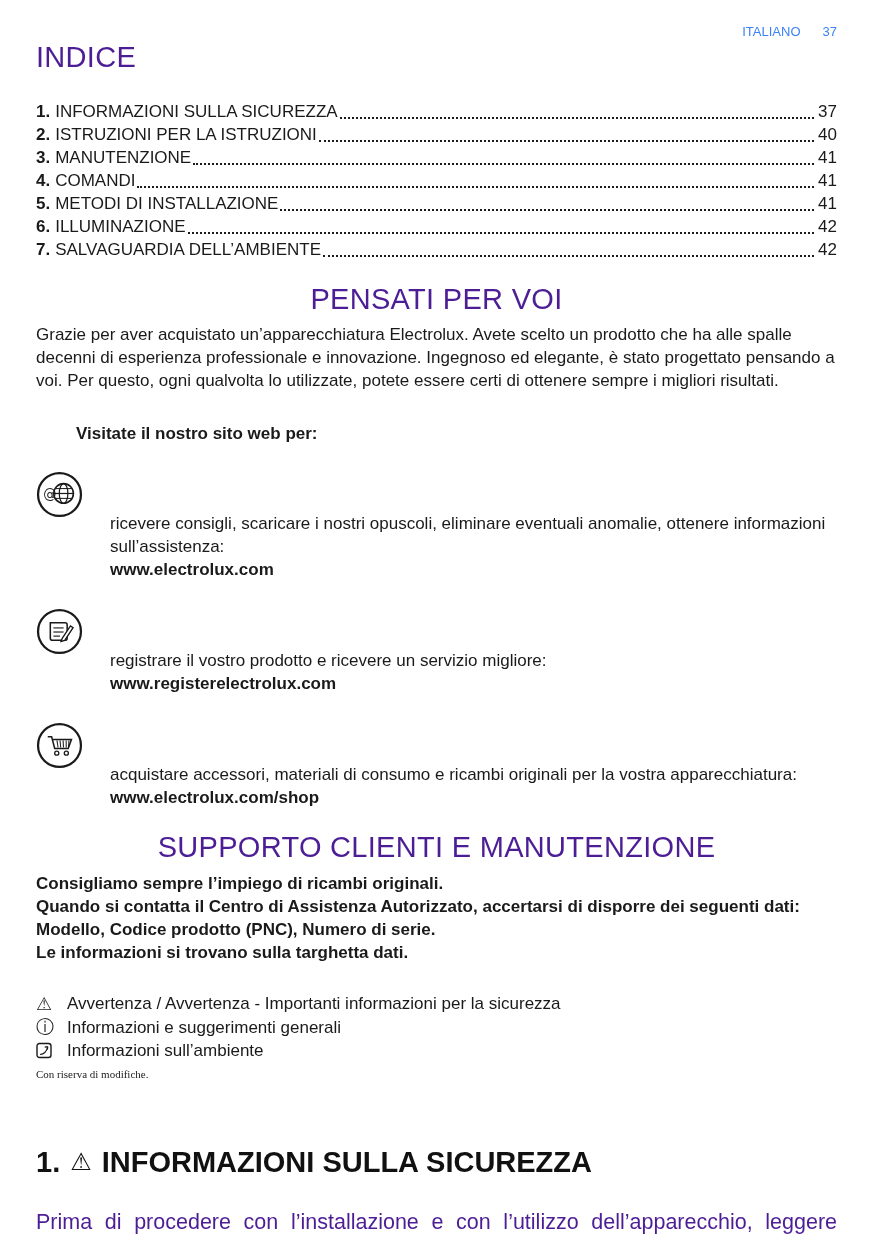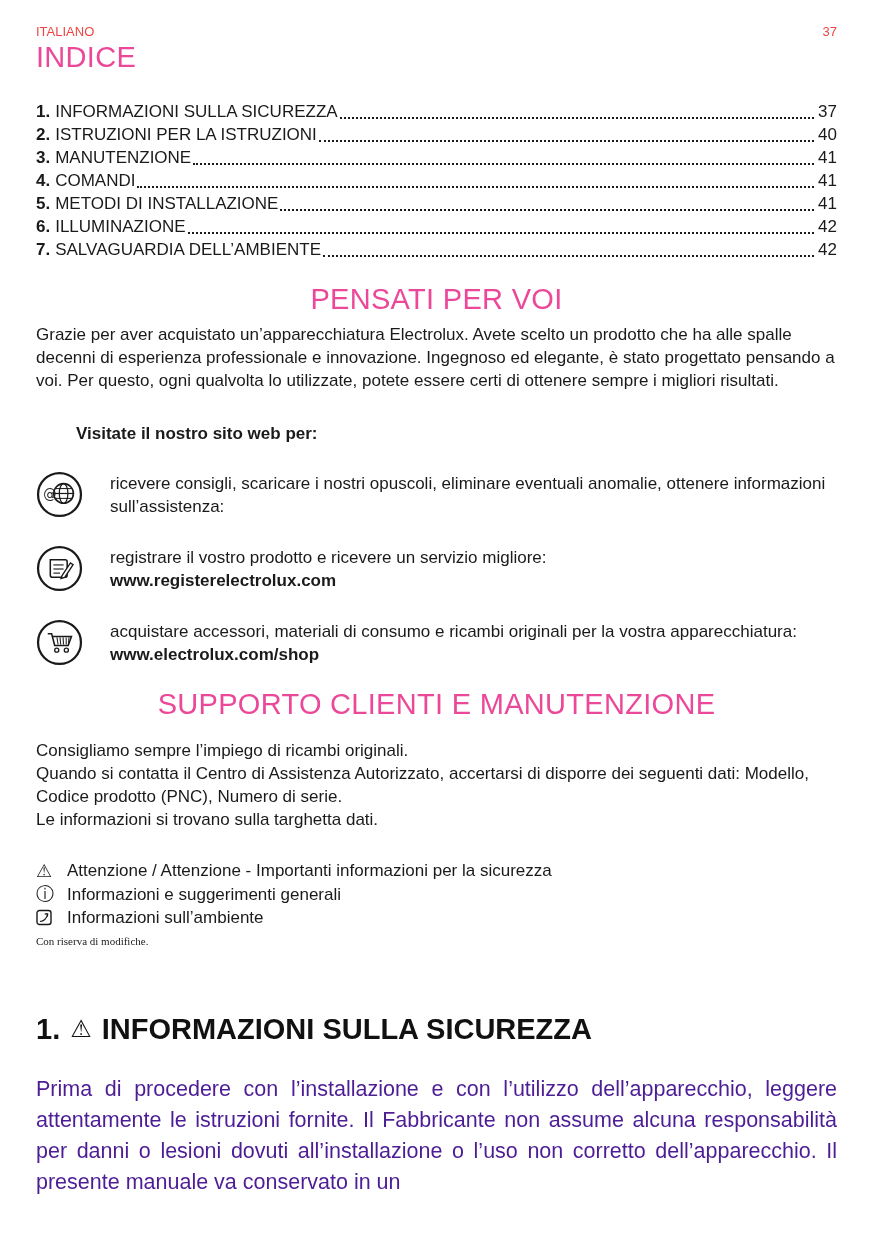--- a/index.html
+++ b/index.html
@@ -5,26 +5,26 @@
   * { margin: 0; padding: 0; box-sizing: border-box; }
   html, body { background: #ffffff; }
   body {
     width: 875px; height: 1241px; overflow: hidden;
     color: #1a1a1a;
     font-family: "Liberation Sans", "DejaVu Sans", sans-serif;
   }
   .page { padding: 24px 38px 0 36px; }
 
   .page-header {
-    display: flex; justify-content: space-between; align-items: baseline;
-    gap: 22px; font-size: 13px; color: #ef4444;
+    display: flex; justify-content: flex-end; align-items: baseline;
+    gap: 22px; font-size: 13px; color: #3b82f6;
   }
 
   .h-large {
-    font-size: 29px; font-weight: 400; color: #ec4899; letter-spacing: 0.3px;
+    font-size: 29px; font-weight: 400; color: #4c1d95; letter-spacing: 0.3px;
   }
   .toc-title { margin-top: 2px; }
 
   .toc { margin-top: 26px; font-size: 17px; }
   .toc-row { display: flex; align-items: baseline; line-height: 23px; }
   .toc-num { font-weight: 700; margin-right: 5px; white-space: pre; }
   .toc-entry-title { white-space: pre; }
   .leader {
     flex: 1; align-self: flex-end; height: 5px; margin: 0 2px 4px 2px;
     border-bottom: 2px dotted #1a1a1a;
@@ -32,24 +32,24 @@
   .toc-page { margin-left: 2px; }
 
   .section-title { margin-top: 22px; text-align: center; }
   .body-text { font-size: 17px; line-height: 23px; margin-top: 7px; }
   .line { font-size: 17px; line-height: 23px; }
 
   .website-heading { font-size: 17px; font-weight: 700; margin-top: 32px; margin-left: 40px; }
 
   .promo-item { display: flex; margin-top: 26px; }
   .promo-icon { flex: 0 0 74px; padding-top: 1px; }
-  .promo-body { font-size: 17px; line-height: 23px; padding-top: 2px; }
+  .promo-body { font-size: 17px; line-height: 23px; padding-top: 2px; margin-top: 40px; }
   .promo-url { font-weight: 700; }
 
-  .support-lines { margin-top: 18px; }
+  .support-lines { margin-top: 8px; font-weight: bold; }
 
   .legend { margin-top: 28px; }
   .legend-row { display: flex; align-items: center; gap: 9px; font-size: 17px; line-height: 23.5px; }
   .legend-icon {
     flex: 0 0 22px; display: inline-flex; align-items: center;
     font-size: 18px; line-height: 1;
     font-family: "DejaVu Sans", sans-serif;
   }
   .note { font-size: 11px; line-height: 23.5px; font-family: Liberation Serif, serif; }
 
@@ -139,20 +139,21 @@
         <text x="7" y="27.5" font-size="13" fill="#1a1a1a" font-family="DejaVu Sans, sans-serif">@</text>
         <circle cx="27" cy="22" r="9.6" fill="none" stroke="#1a1a1a" stroke-width="1.6"></circle>
         <ellipse cx="27" cy="22" rx="4.2" ry="9.6" fill="none" stroke="#1a1a1a" stroke-width="1.2"></ellipse>
         <line x1="17.4" y1="22" x2="36.6" y2="22" stroke="#1a1a1a" stroke-width="1.2"></line>
         <line x1="19" y1="17.2" x2="35" y2="17.2" stroke="#1a1a1a" stroke-width="1"></line>
         <line x1="19" y1="26.8" x2="35" y2="26.8" stroke="#1a1a1a" stroke-width="1"></line>
       </svg>
     </div>
     <div class="promo-body">
       <div>ricevere consigli, scaricare i nostri opuscoli, eliminare eventuali anomalie, ottenere informazioni sull’assistenza:</div>
+      <div class="promo-url">www.electrolux.com</div>
     </div>
   </div>
 
   <div class="promo-item">
     <div class="promo-icon">
       <svg width="47" height="47" viewBox="0 0 46 46" aria-hidden="true">
         <circle cx="23" cy="23" r="21" fill="none" stroke="#1a1a1a" stroke-width="2.2"></circle>
         <path d="M14 14.5 h14.5 a2 2 0 0 1 2 2 v13 a2 2 0 0 1 -2 2 h-12.5 a2 2 0 0 1 -2 -2 z" fill="none" stroke="#1a1a1a" stroke-width="1.5"></path>
         <line x1="17" y1="19.5" x2="27" y2="19.5" stroke="#1a1a1a" stroke-width="1.1"></line>
         <line x1="17" y1="23.5" x2="27" y2="23.5" stroke="#1a1a1a" stroke-width="1.1"></line>
@@ -189,21 +190,21 @@
   <h2 class="h-large section-title">SUPPORTO CLIENTI E MANUTENZIONE</h2>
   <div class="support-lines">
     <div class="line">Consigliamo sempre l’impiego di ricambi originali.</div>
     <div class="line">Quando si contatta il Centro di Assistenza Autorizzato, accertarsi di disporre dei seguenti dati: Modello, Codice prodotto (PNC), Numero di serie.</div>
     <div class="line">Le informazioni si trovano sulla targhetta dati.</div>
   </div>
 
   <div class="legend">
     <div class="legend-row">
       <span class="legend-icon">⚠</span>
-      <span>Attenzione / Attenzione - Importanti informazioni per la sicurezza</span>
+      <span>Avvertenza / Avvertenza - Importanti informazioni per la sicurezza</span>
     </div>
     <div class="legend-row">
       <span class="legend-icon">ⓘ</span>
       <span>Informazioni e suggerimenti generali</span>
     </div>
     <div class="legend-row">
       <span class="legend-icon">
         <svg width="17" height="17" viewBox="0 0 17 17" aria-hidden="true">
           <rect x="1" y="1.5" width="14" height="14" rx="2.5" fill="none" stroke="#1a1a1a" stroke-width="1.4"></rect>
           <path d="M4 12.5 C 7 12.3, 10.5 10, 11.8 4.6 M11.8 4.6 l-3.1 0.6 M11.8 4.6 l-0.5 3.1" fill="none" stroke="#1a1a1a" stroke-width="1.2"></path>

